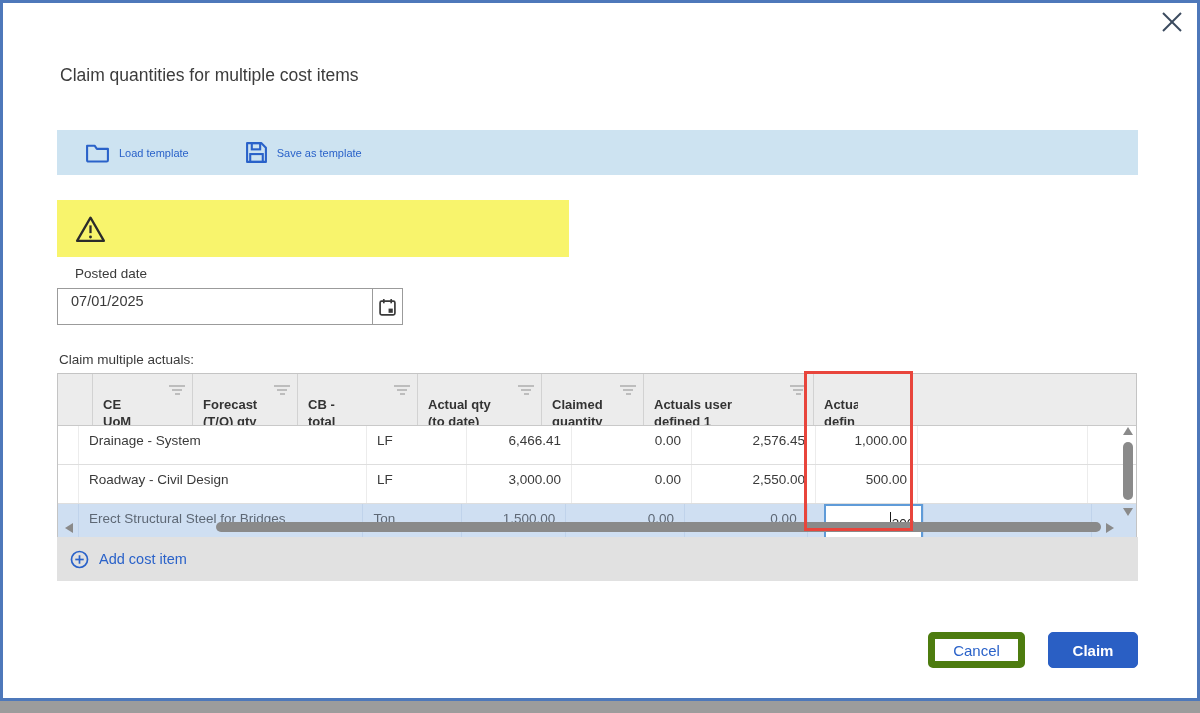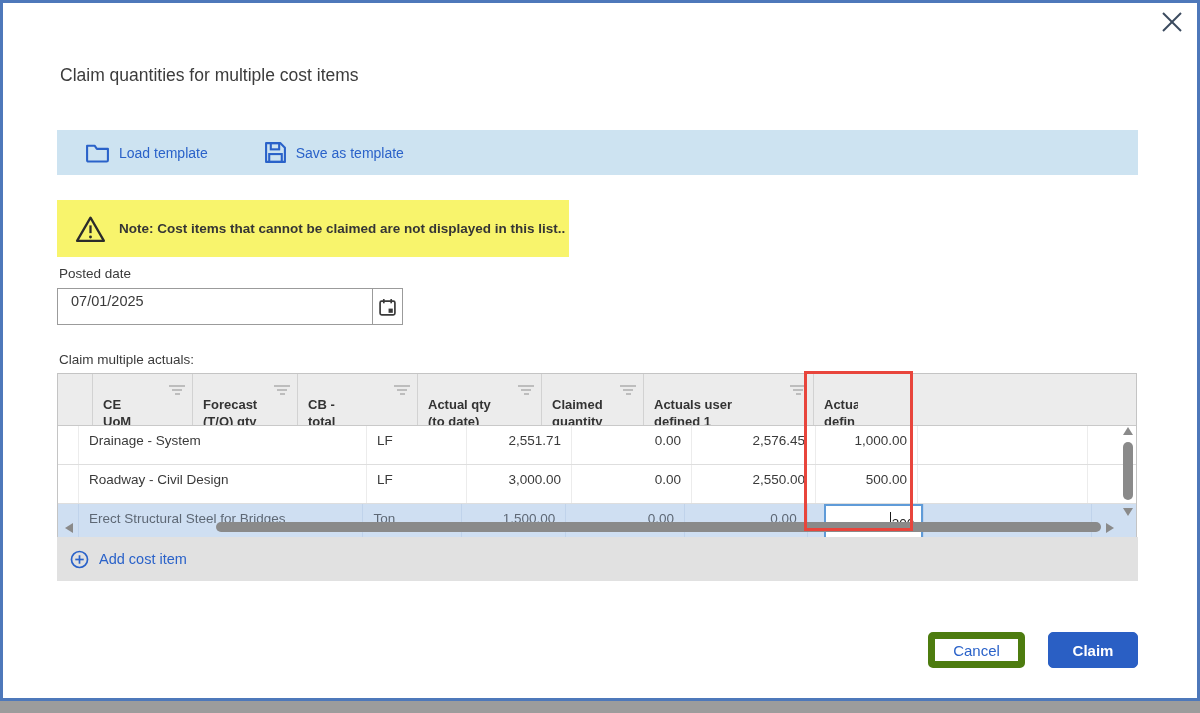--- a/index.html
+++ b/index.html
@@ -16,29 +16,29 @@
   }
   .close-btn { position:absolute; top:6px; right:12px; width:26px; height:26px; cursor:pointer; background:none; border:none; padding:2px; }
   .dlg-title { position:absolute; left:57px; top:62px; font-size:17.5px; font-weight:normal; color:#3c3c3c; margin:0; }
 
   .toolbar {
     position:absolute; left:54px; top:127px; width:1081px; height:45px;
     background:#cde3f1; display:flex; align-items:center; padding-left:28px;
   }
   .tb-btn { display:flex; align-items:center; gap:9px; cursor:pointer; background:none; border:none; padding:0; }
   .tb-btn + .tb-btn { margin-left:56px; }
-  .tb-label { color:#2a62c9; font-size:14px; }
+  .tb-label { color:#2a62c9; font-size:11px; }
 
   .note {
     position:absolute; left:54px; top:197px; width:512px; height:57px;
     background:#f8f46c; display:flex; align-items:center; padding-left:18px;
   }
   .note-text { font-size:13.5px; font-weight:bold; color:#353535; margin-left:13px; }
 
-  .field-label { position:absolute; left:56px; top:263px; font-size:13.5px; color:#3a3a3a; }
+  .field-label { position:absolute; left:72px; top:263px; font-size:13.5px; color:#3a3a3a; }
   .date-row { position:absolute; left:54px; top:285px; display:flex; }
   .date-input {
     width:315px; height:37px; border:1px solid #9b9b9b; border-right:none;
     font-family:"Liberation Sans",sans-serif; font-size:14.5px; color:#3a3a3a; padding:0 0 12px 13px; outline:none;
   }
   .cal-btn { width:31px; height:37px; border:1px solid #9b9b9b; background:#fff; display:flex; align-items:center; justify-content:center; cursor:pointer; padding:0; }
 
   .grid-caption { position:absolute; left:56px; top:349px; font-size:13.5px; color:#3a3a3a; }
 
   .grid {
@@ -130,21 +130,20 @@
       <span class="tb-label">Save as template</span>
     </button>
   </div>
 
   <div class="note">
     <svg viewBox="0 0 30 27" width="31" height="28">
       <path d="M15 2.5 L28 25 H2 Z" fill="none" stroke="#2b2b2b" stroke-width="2.2" stroke-linejoin="round"></path>
       <line x1="15" y1="10" x2="15" y2="17.5" stroke="#2b2b2b" stroke-width="2.2"></line>
       <circle cx="15" cy="21.3" r="1.4" fill="#2b2b2b"></circle>
     </svg>
-    <span class="note-text">Note: Cost items that cannot be claimed are not displayed in this list..</span>
   </div>
 
   <div class="field-label">Posted date</div>
   <div class="date-row">
     <input class="date-input" value="07/01/2025" style="">
     <button class="cal-btn">
       <svg viewBox="0 0 16 17" width="17" height="18">
         <rect x="1" y="3" width="14" height="13" rx="1.5" fill="none" stroke="#3a3a3a" stroke-width="1.6"></rect>
         <line x1="4.5" y1="1" x2="4.5" y2="5" stroke="#3a3a3a" stroke-width="1.6"></line>
         <line x1="11.5" y1="1" x2="11.5" y2="5" stroke="#3a3a3a" stroke-width="1.6"></line>
@@ -193,21 +192,21 @@
       <div class="hcell c8">
         <span>Actua
 defin</span>
       </div>
     </div>
 
     <div class="g-row">
       <div class="cell c0"></div>
       <div class="cell c1">Drainage - System</div>
       <div class="cell c2">LF</div>
-      <div class="cell c3 num">2,551.71</div>
+      <div class="cell c3 num">6,466.41</div>
       <div class="cell c4 num">0.00</div>
       <div class="cell c5 num">2,576.45</div>
       <div class="cell c6 num">1,000.00</div>
       <div class="cell c7"></div>
       <div class="cell c8"></div>
     </div>
 
     <div class="g-row">
       <div class="cell c0"></div>
       <div class="cell c1">Roadway - Civil Design</div>

